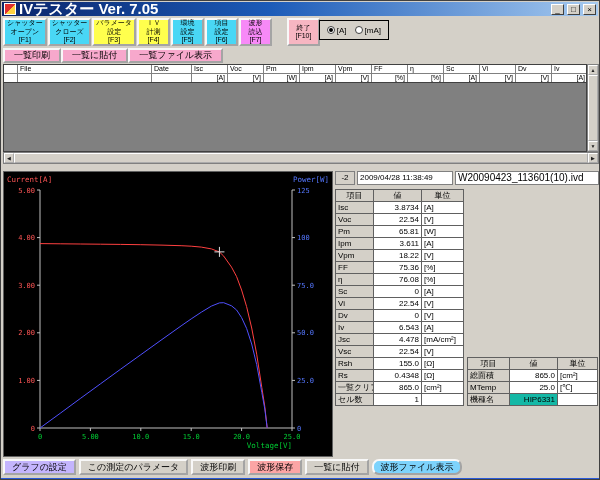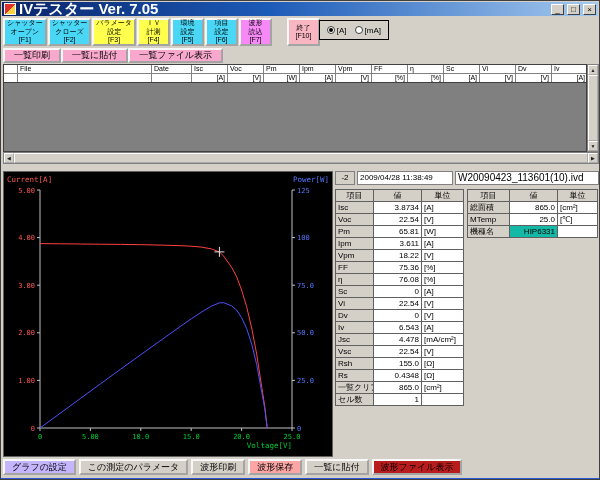--- a/index.html
+++ b/index.html
@@ -54,21 +54,21 @@
   .chart-panel svg text{font-family:"DejaVu Sans Mono",monospace;}
   
   .right-panel{position:absolute;left:334px;top:170px;width:264px;height:288px;}
   .rp-header{display:flex;gap:2px;height:14px;}
   .idx-box{width:20px;background:#d4d0c8;border:1px solid #808080;font-size:8px;text-align:center;
            line-height:12px;box-sizing:border-box;}
   .dt-box{width:96px;background:#fff;border:1px solid #808080;font-size:8px;line-height:12px;
           padding:0 2px;box-sizing:border-box;white-space:nowrap;overflow:hidden;}
   .fn-box{flex:1;background:#fff;border:1px solid #808080;font-size:10px;line-height:12px;
           padding:0 2px;box-sizing:border-box;white-space:nowrap;overflow:hidden;}
-  .tables{display:flex;gap:3px;margin-top:4px;align-items:flex-start;}
+  .tables{display:flex;gap:3px;margin-top:4px;align-items:flex-end;}
   .dtable{border-top:1px solid #606060;border-left:1px solid #606060;background:#fff;width:max-content;}
   .trow{display:flex;}
   .tcell{box-sizing:border-box;height:12px;line-height:11px;font-size:8px;border-right:1px solid #606060;
          border-bottom:1px solid #606060;padding:0 2px;overflow:hidden;background:#fff;white-space:nowrap;}
   .thead{background:#d4d0c8;text-align:center;}
   .titem{background:#d4d0c8;}
   .tval{text-align:right;}
   .tunit{text-align:left;}
   .rt .c0{width:38px}.rt .c1{width:48px}.rt .c2{width:42px}
   .it .c0{width:42px}.it .c1{width:48px}.it .c2{width:40px}
@@ -356,17 +356,17 @@
         </div>
     </div>
   </div>
 
   <div class="bottom-toolbar">
       <button class="bt-btn" style="background: #c4b5fd;">グラフの設定</button>
       <button class="bt-btn" style="background: rgb(212, 208, 200);">この測定のパラメータ</button>
       <button class="bt-btn" style="background: rgb(212, 208, 200);">波形印刷</button>
       <button class="bt-btn" style="background: #fca5a5;">波形保存</button>
       <button class="bt-btn" style="background: rgb(212, 208, 200);">一覧に貼付</button>
-      <button class="bt-btn" style="background: #b91c1c;">波形ファイル表示</button>
+      <button class="bt-btn" style="background: #7dd3fc; border-radius: 7px;">波形ファイル表示</button>
     </div>
   <div class="taskbar-edge"></div>
 
 </div>
 
 </body></html>

